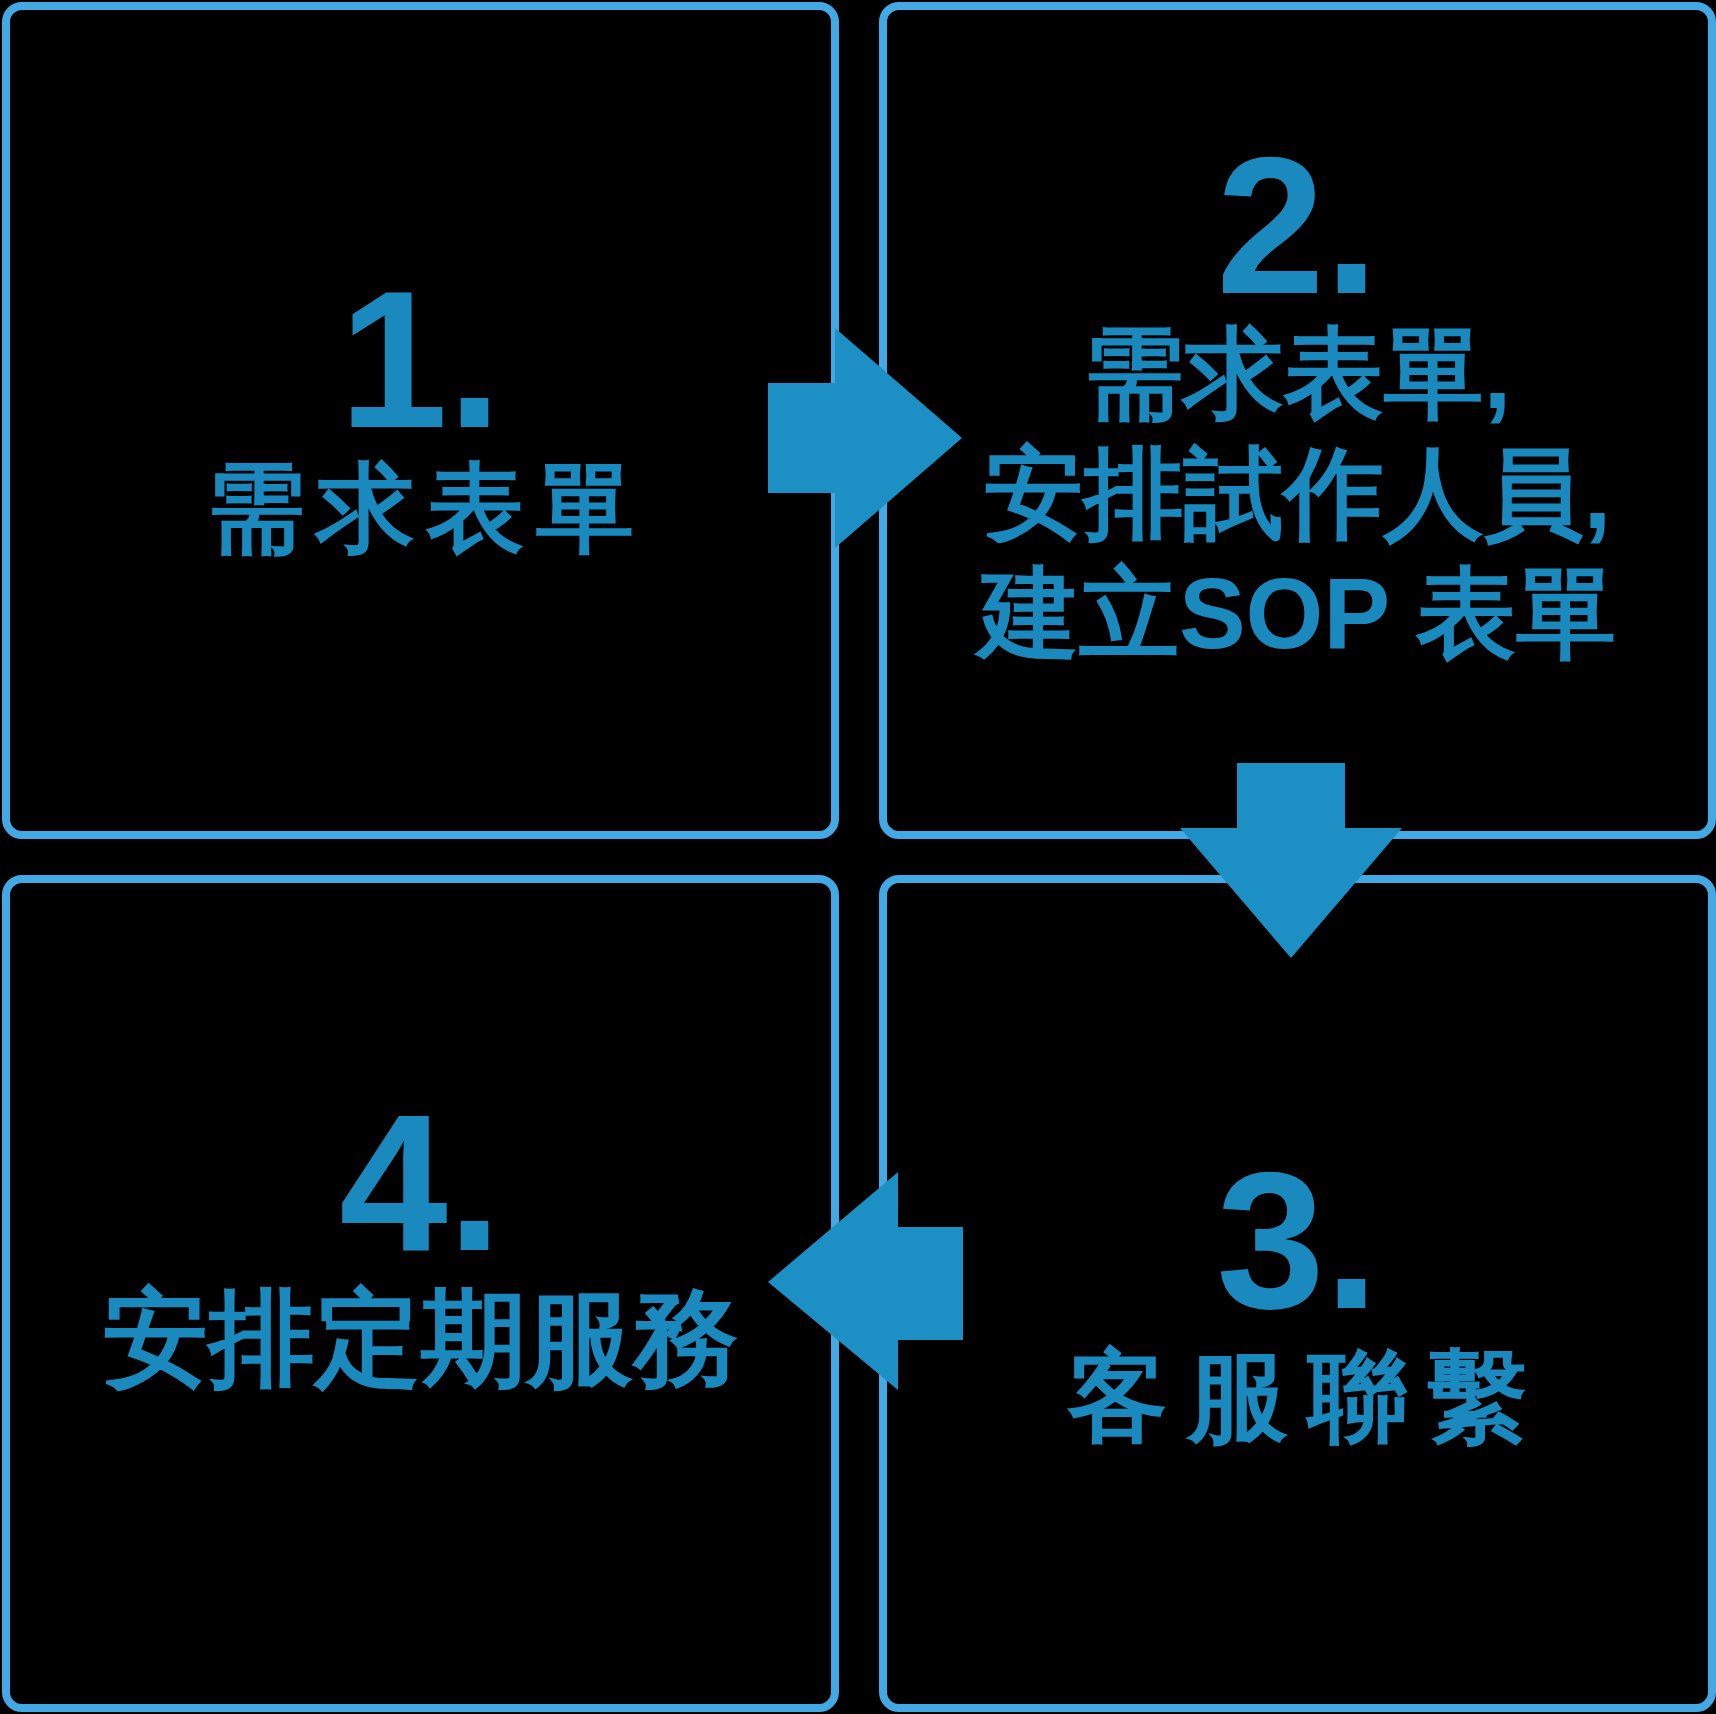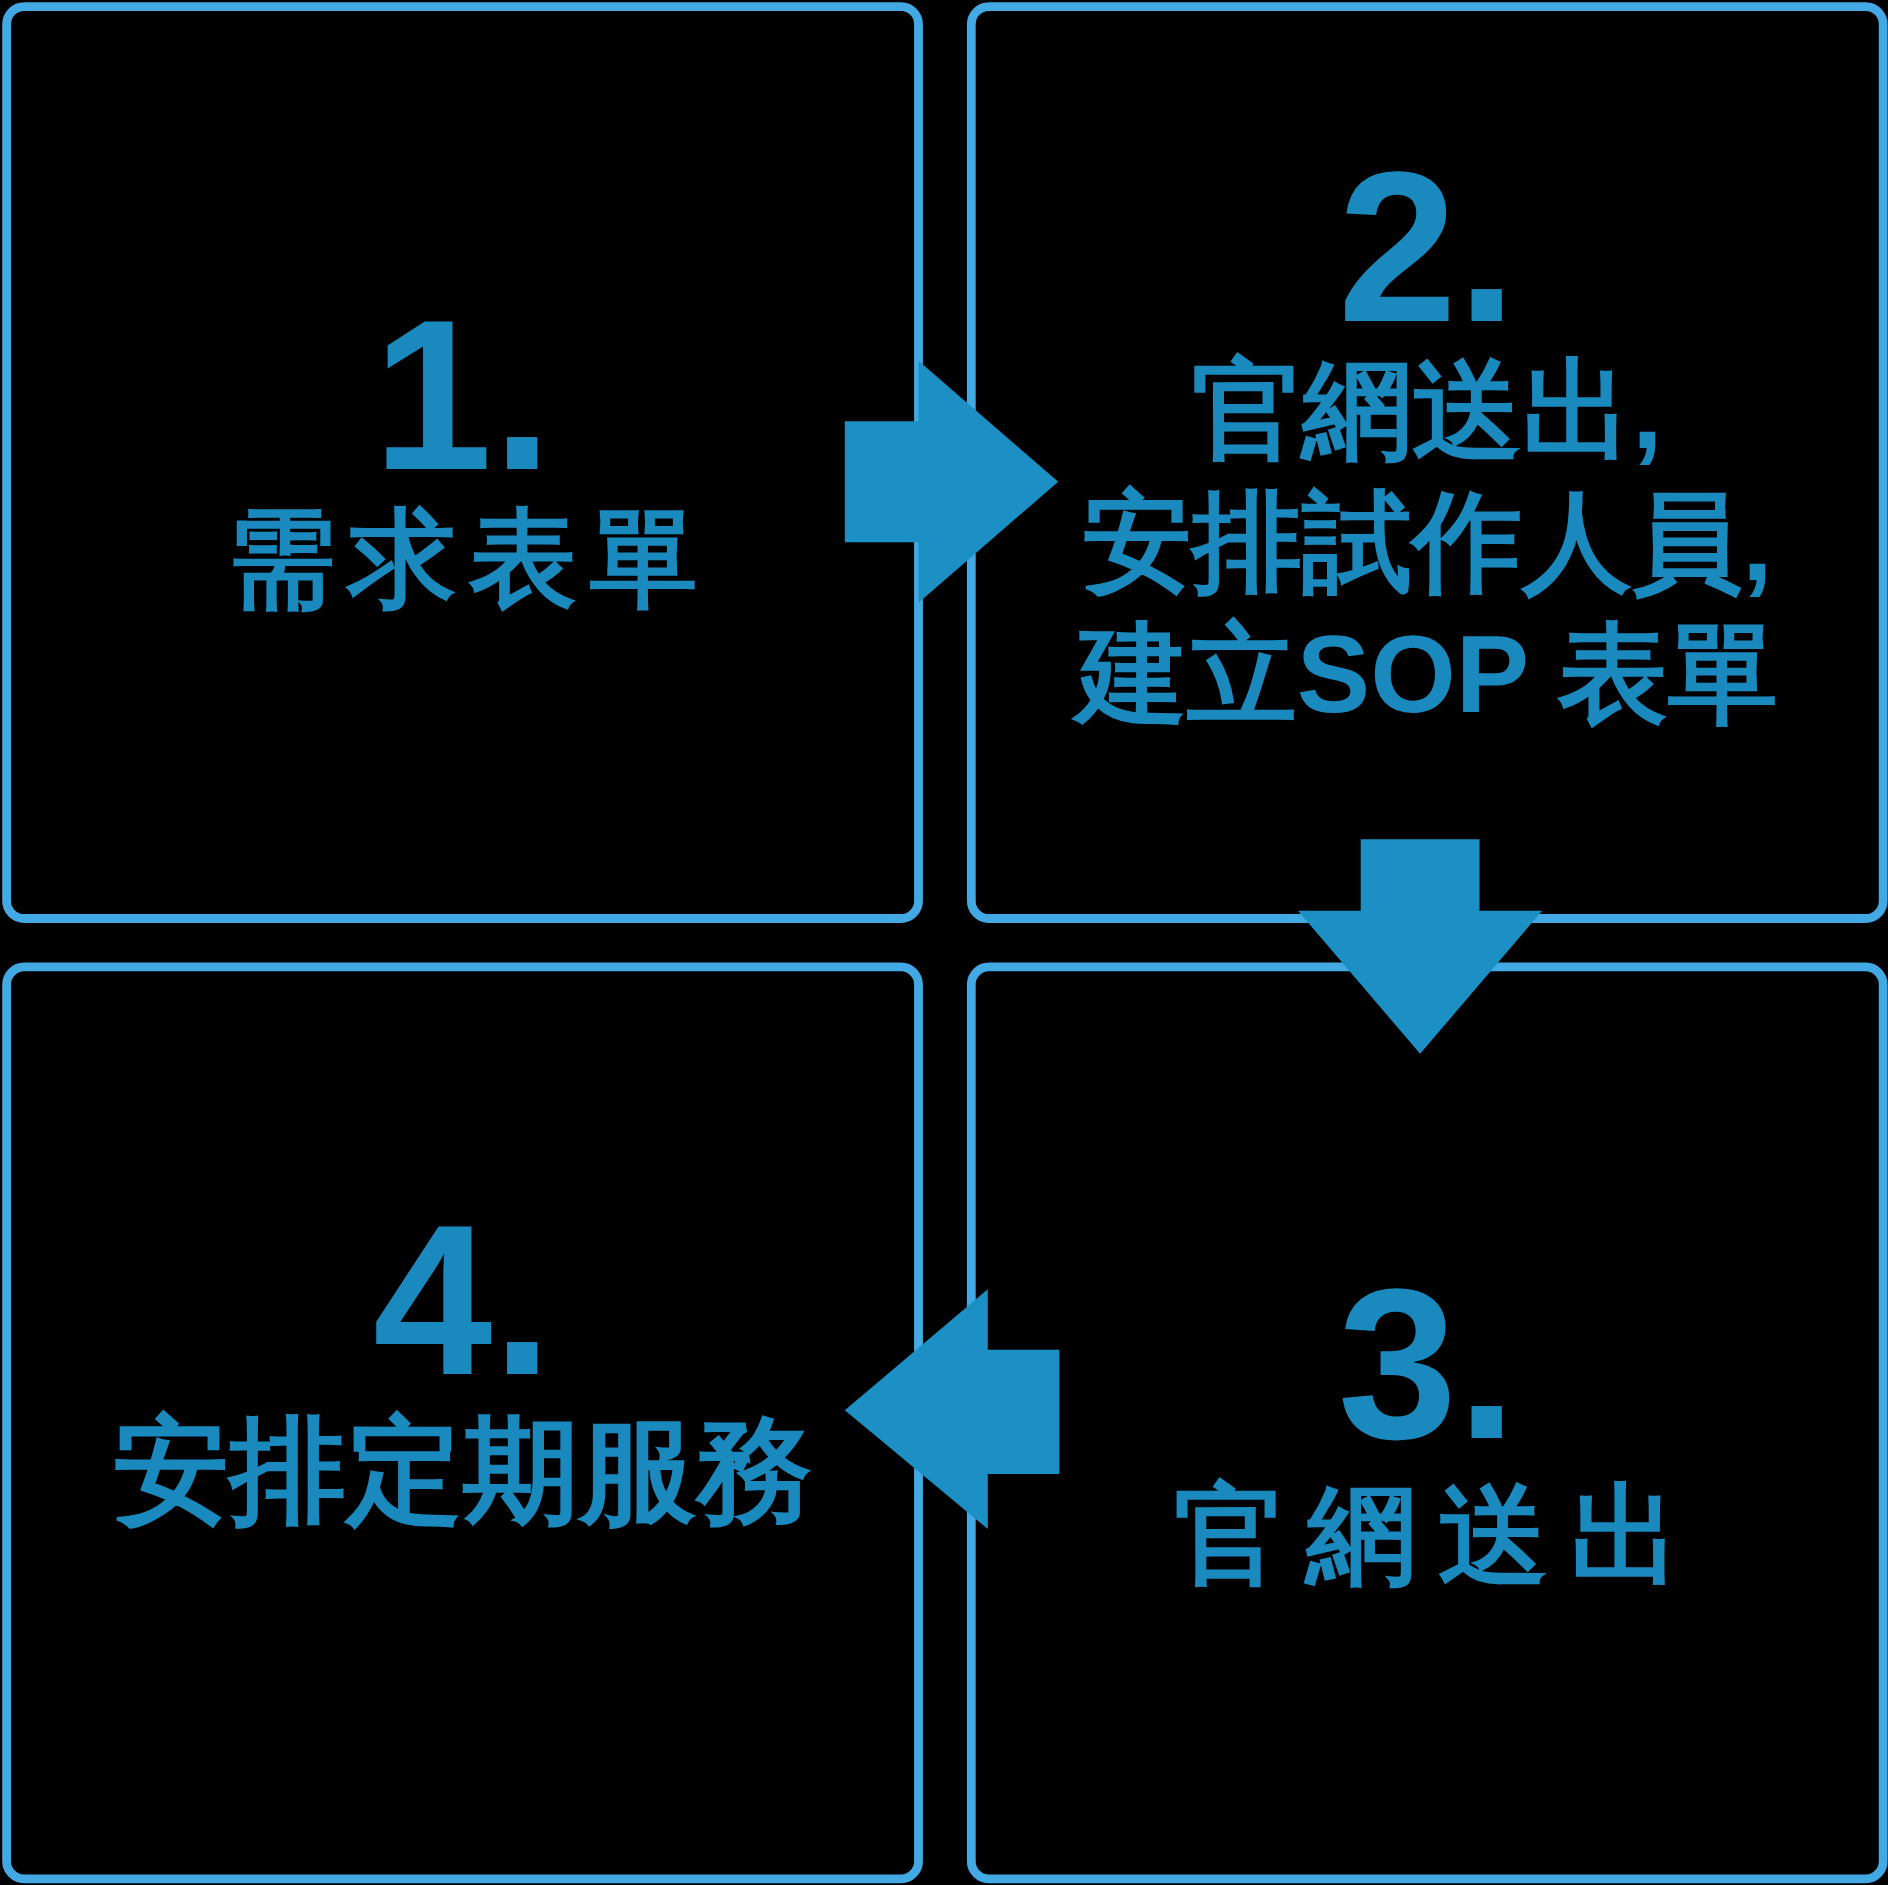--- a/index.html
+++ b/index.html
@@ -76,30 +76,30 @@
   <div class="step-box box1">
     <div class="content">
       <div class="num">1.</div>
       <div class="line">需求表單</div>
     </div>
   </div>
 
   <div class="step-box box2">
     <div class="content">
       <div class="num">2.</div>
-      <div class="line">官網送出,</div>
+      <div class="line">需求表單,</div>
       <div class="line">安排試作人員,</div>
       <div class="line">建立SOP 表單</div>
     </div>
   </div>
 
   <div class="step-box box3">
     <div class="content">
       <div class="num">3.</div>
-      <div class="line">官網送出</div>
+      <div class="line">客服聯繫</div>
     </div>
   </div>
 
   <div class="step-box box4">
     <div class="content">
       <div class="num">4.</div>
       <div class="line">安排定期服務</div>
     </div>
   </div>
 

